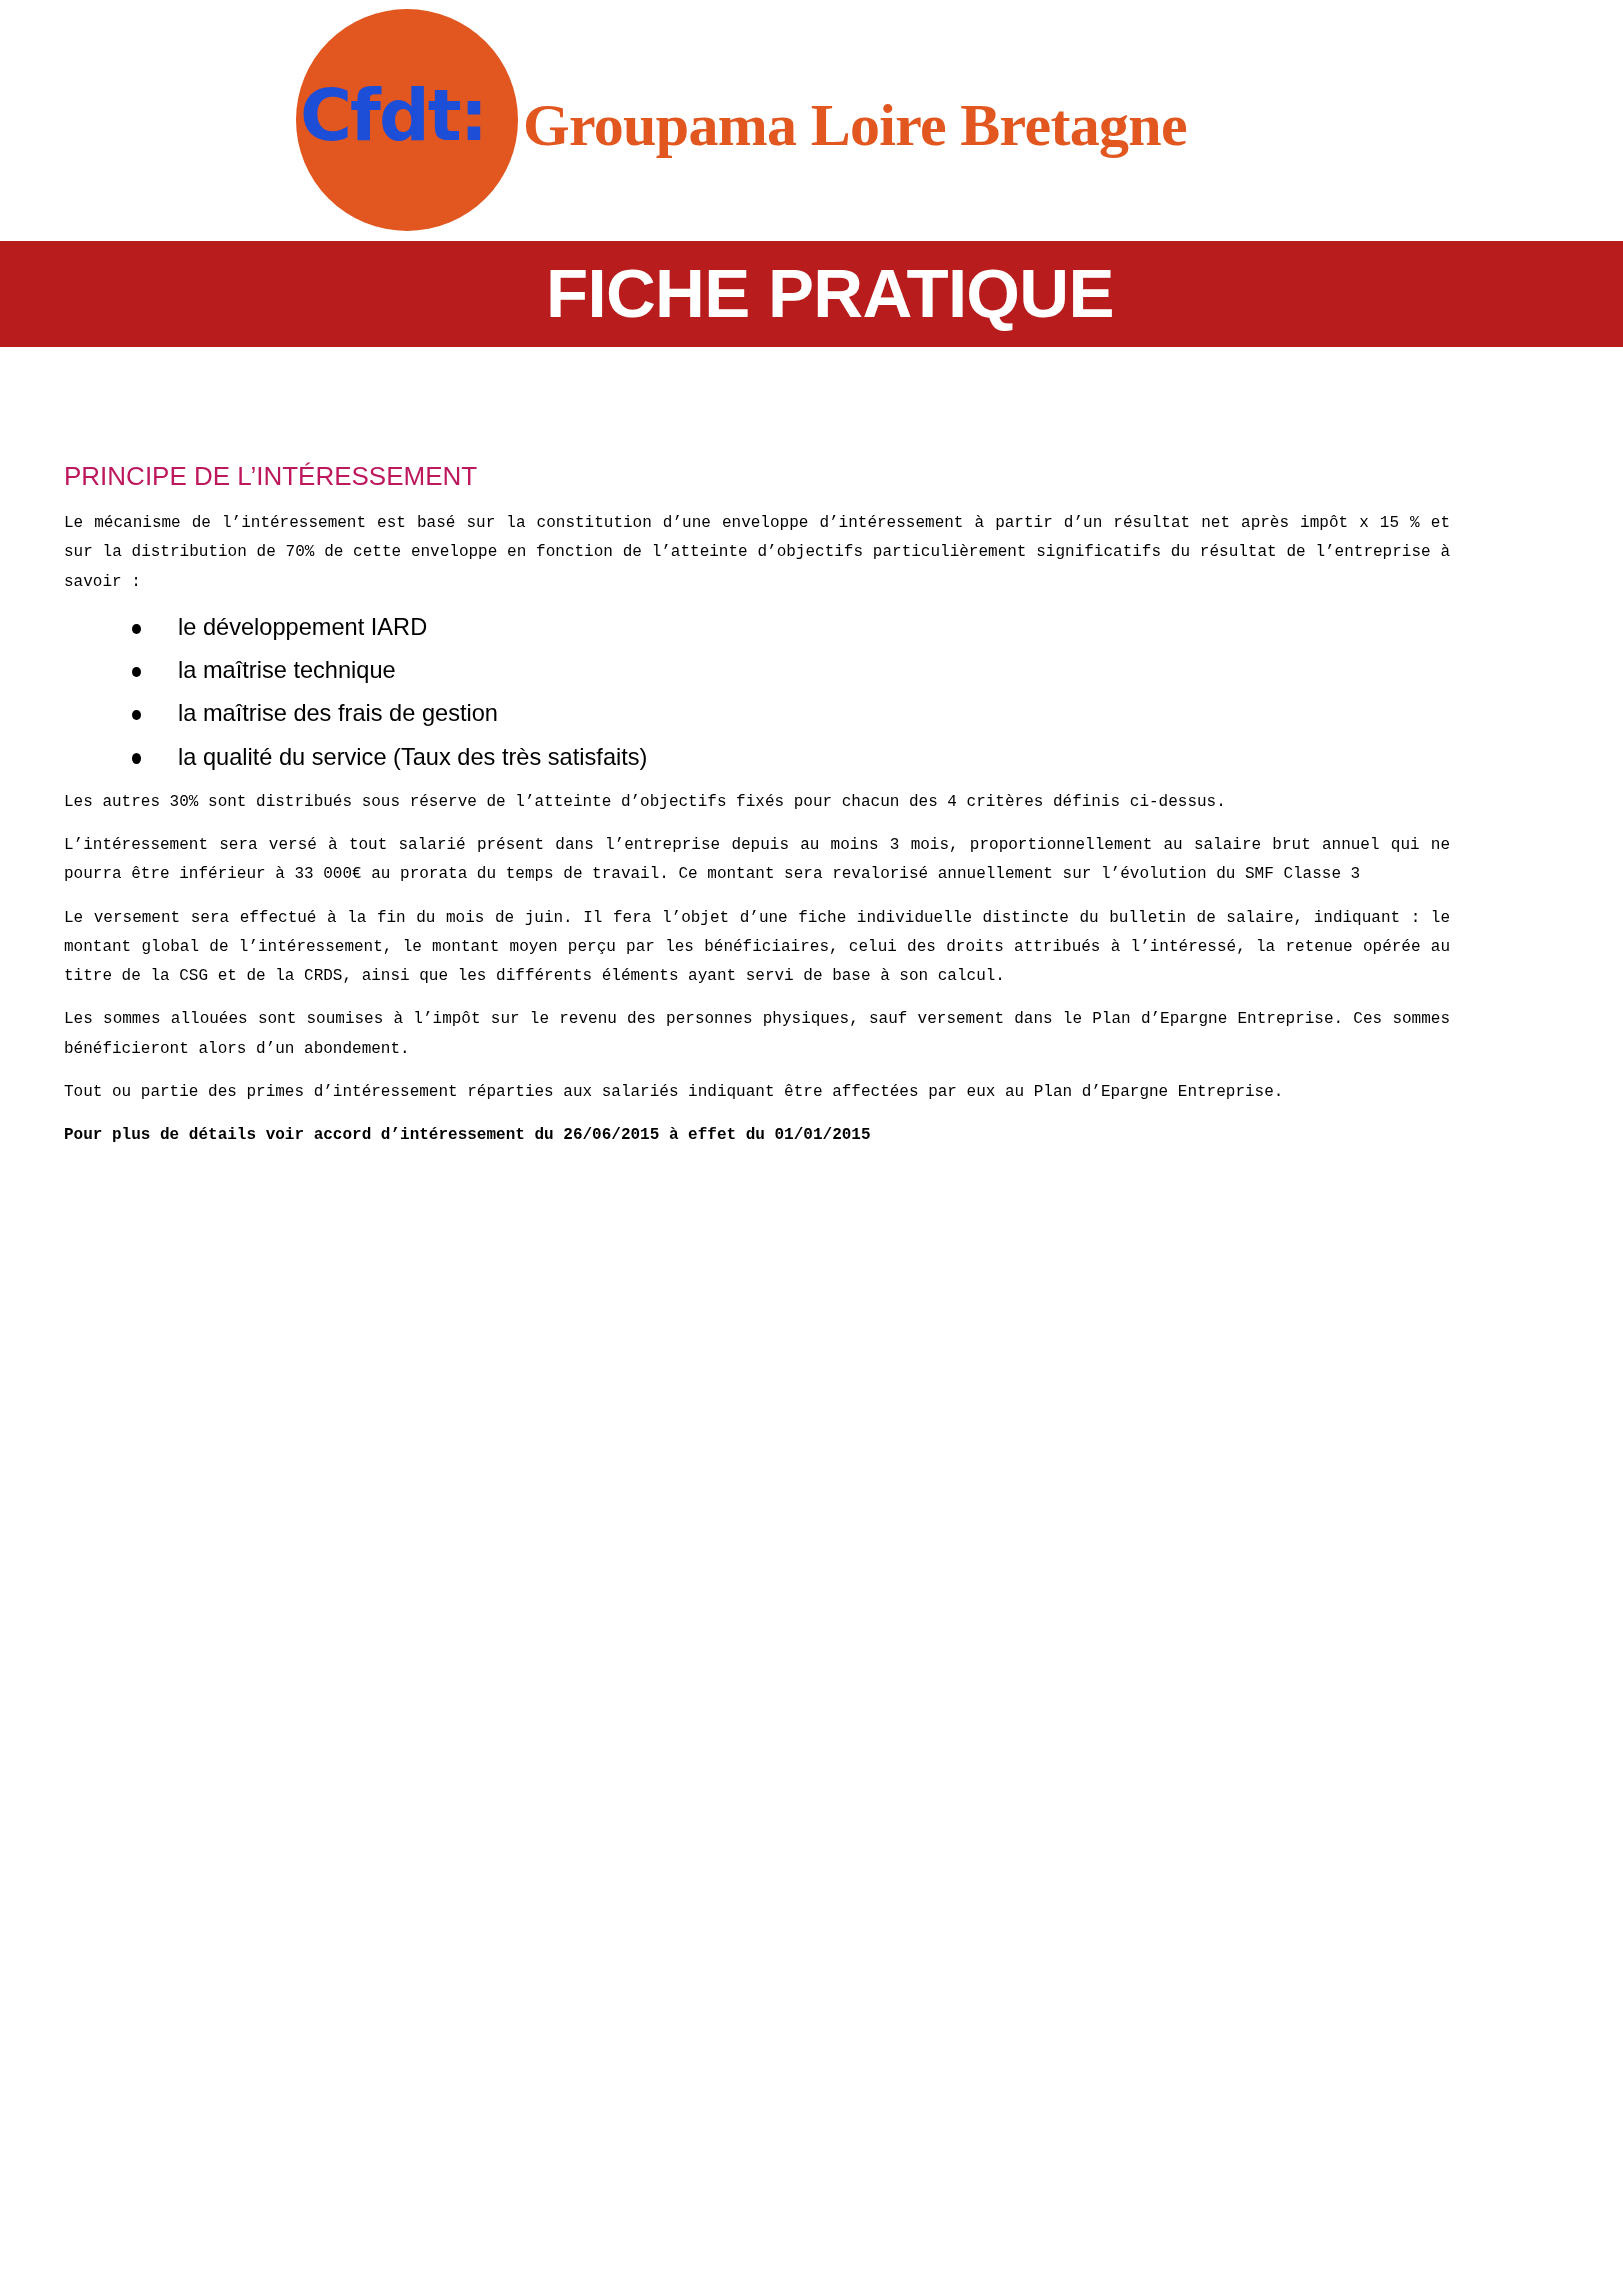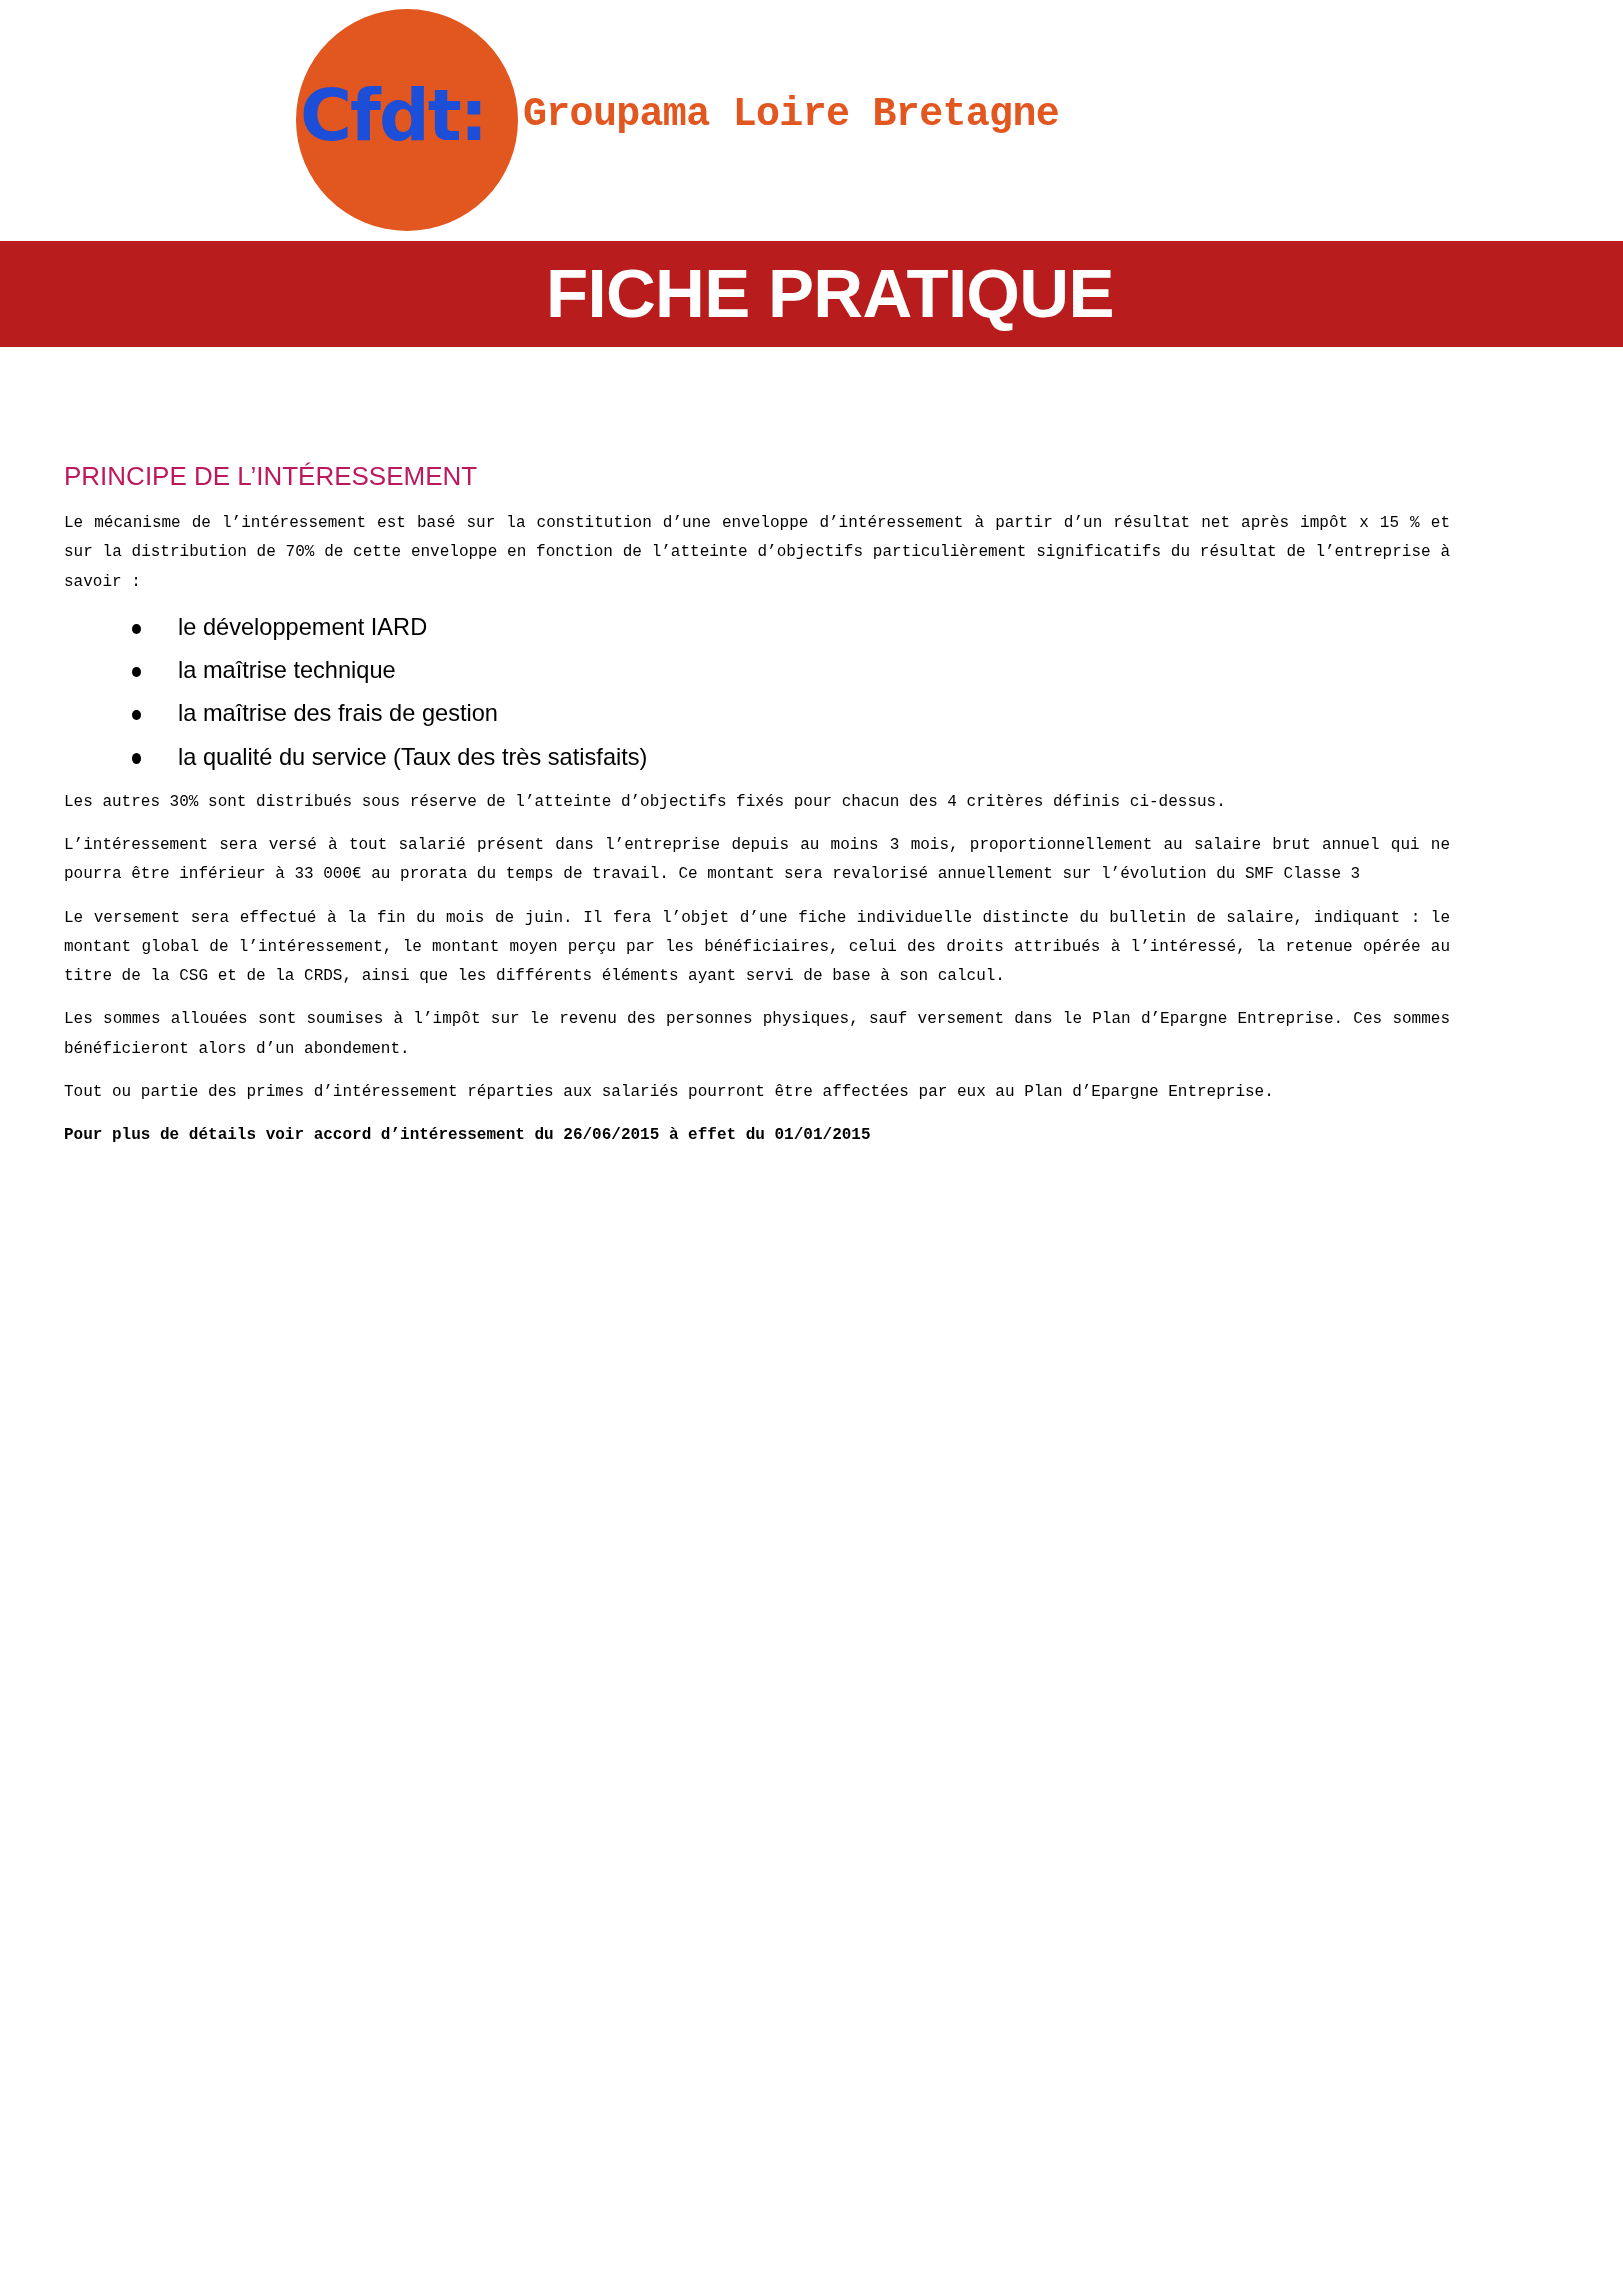--- a/index.html
+++ b/index.html
@@ -2,22 +2,22 @@
 <html style="font-size:10.5px"><head>
 <meta charset="utf-8">
 <style>
   html, body { margin: 0; padding: 0; background: #ffffff; }
   body { width: 1623px; height: 2295px; position: relative; overflow: hidden;
          font-family: "Liberation Sans", sans-serif; color: #000; }
   .logo-circle { position: absolute; left: 296px; top: 9.2px; width: 222px; height: 222px;
                  border-radius: 50%; background: #e2561f; }
   .logo-cfdt { position: absolute; left: 300px; top: 80px; font-family: "DejaVu Sans", sans-serif;
                font-weight: bold; font-size: 71px; color: #1d4ed8; letter-spacing: -2px; line-height: 1; }
-  .logo-name { position: absolute; left: 523px; top: 95px; font-family: Liberation Mono, monospace;
-               font-weight: bold; font-size: 40px; color: #e2561f; line-height: 1; letter-spacing: -0.7px; }
+  .logo-name { position: absolute; left: 523px; top: 95px; font-family: Liberation Serif, serif;
+               font-weight: bold; font-size: 60px; color: #e2561f; line-height: 1; letter-spacing: -0.7px; }
   .banner { position: absolute; left: 0; top: 241px; width: 1623px; height: 106px; background: #b91c1c; }
   .banner-title { position: absolute; left: 546px; top: 18.3px; font-family: "Liberation Sans", sans-serif;
                   font-weight: bold; font-size: 69px; color: #ffffff; line-height: 1; letter-spacing: -0.7px; }
   .content { position: absolute; left: 64px; top: 461px; width: 1386px; }
   .h { color: #be185d; font-size: 26px; line-height: 31px; margin: 0 0 17px 0; font-weight: normal; }
   .p { font-size: 16px; line-height: 29.4px; margin: 0 0 13.7px 0; text-align: justify; font-family: Liberation Mono, monospace; }
   .p.bold { font-weight: bold; }
   ul.bullets { list-style: none; margin: 16px; padding: 0; }
   ul.bullets li { position: relative; font-size: 23.6px; line-height: 29.4px; margin: 0 0 13.7px 0; padding-left: 98px; }
   .bullet-dot { position: absolute; left: 52px; top: 10.5px; width: 9.2px; height: 10.5px; border-radius: 50%; background: #000; }
@@ -42,16 +42,16 @@
     <li><span class="bullet-dot"></span><span>le développement IARD</span></li>
     <li><span class="bullet-dot"></span><span>la maîtrise technique</span></li>
     <li><span class="bullet-dot"></span><span>la maîtrise des frais de gestion</span></li>
     <li><span class="bullet-dot"></span><span>la qualité du service (Taux des très satisfaits)</span></li>
   </ul>
   <p class="p">Les autres 30% sont distribués sous réserve de l’atteinte d’objectifs fixés pour chacun des 4 critères définis ci-dessus.</p>
   <p class="p">L’intéressement sera versé à tout salarié présent dans l’entreprise depuis au moins 3 mois, proportionnellement au salaire brut annuel qui ne pourra être inférieur à 33 000€  au prorata du temps de travail. Ce montant sera revalorisé annuellement sur l’évolution du SMF Classe 3</p>
   <p class="p">Le versement sera effectué à la fin du mois de juin. Il fera l’objet d’une fiche individuelle distincte du bulletin de salaire, indiquant : le montant global de l’intéressement, le montant moyen perçu par les bénéficiaires, celui des droits attribués à l’intéressé, la retenue opérée au titre de la CSG et de la CRDS, ainsi que les différents éléments ayant servi de base à son calcul.</p>
   <p class="p">Les sommes allouées sont soumises à l’impôt sur le revenu des personnes physiques, sauf versement dans le Plan d’Epargne Entreprise. Ces sommes bénéficieront alors d’un abondement.</p>
 
-  <p class="p">Tout ou partie des primes d’intéressement réparties aux salariés pourront être affectées par eux au Plan d’Epargne Entreprise.</p>
+  <p class="p">Tout ou partie des primes d’intéressement réparties aux salariés indiquant être affectées par eux au Plan d’Epargne Entreprise.</p>
   <p class="p bold">Pour plus de détails voir accord d’intéressement du 26/06/2015 à effet du 01/01/2015</p>
 </div>
 
 
 </body></html>

